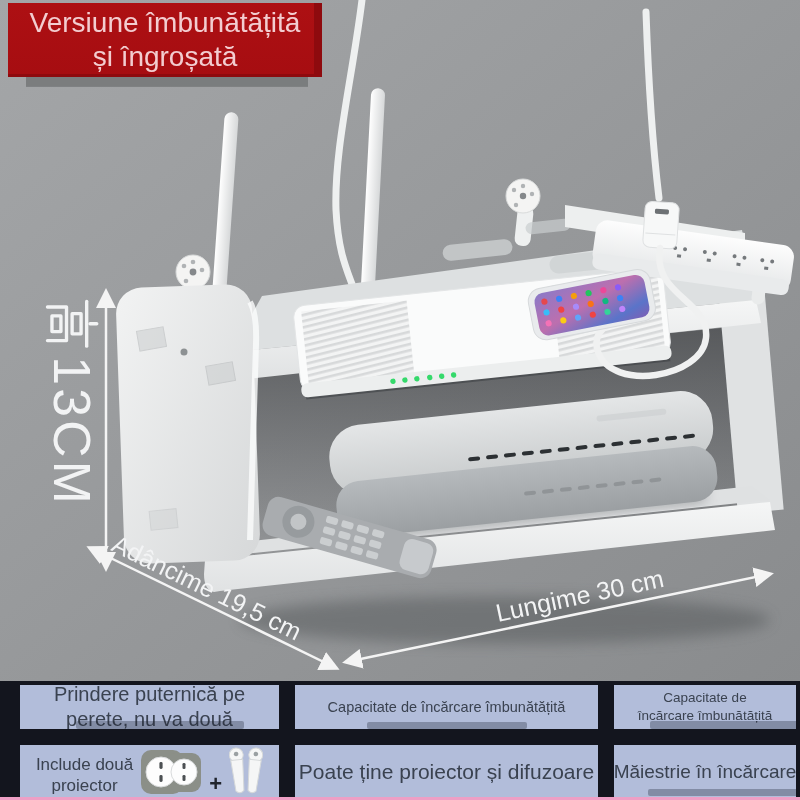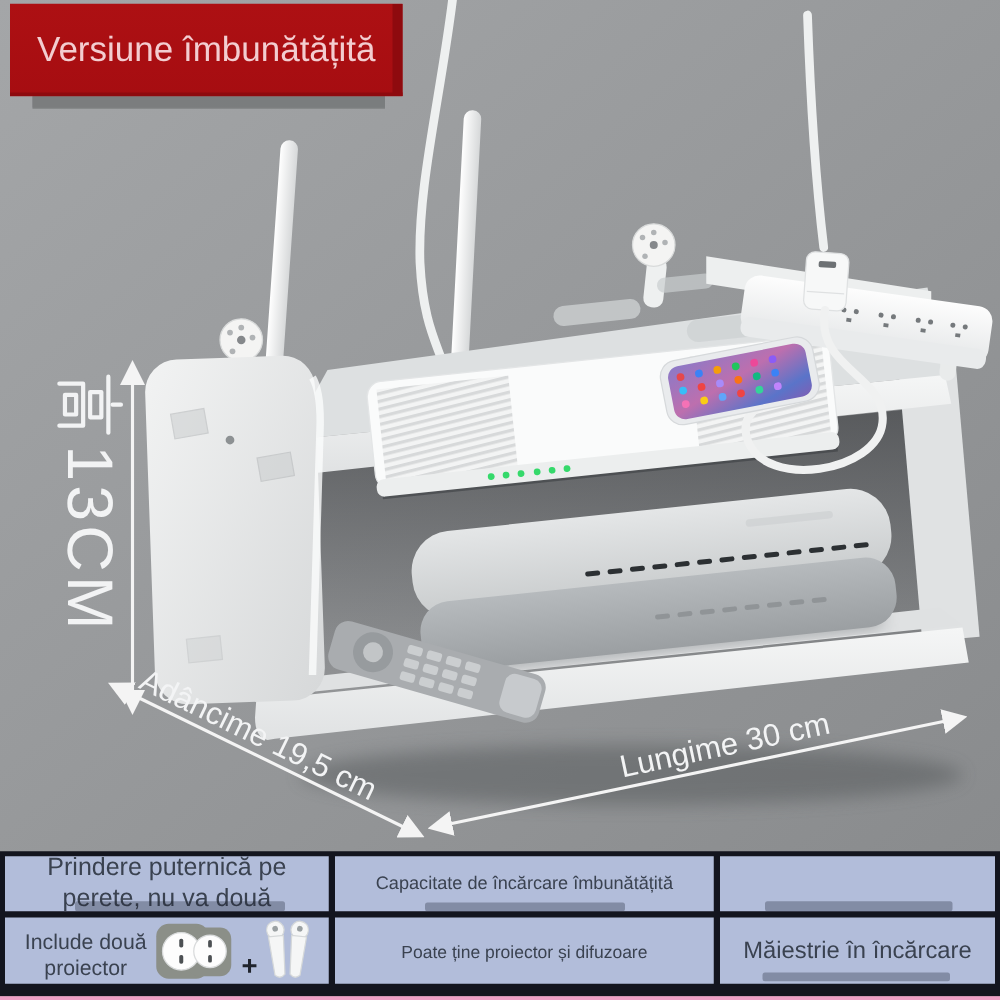--- a/index.html
+++ b/index.html
@@ -15,30 +15,30 @@
   .banner{position:absolute;left:8px;top:3px;width:314px;height:74px;
     background:linear-gradient(180deg,var(--banner_bg) 0%,#a60d11 100%);
     box-shadow:inset -8px 0 0 var(--banner_bg_dark), inset 0 -3px 0 var(--banner_bg_dark);
     color:var(--banner_text);display:flex;flex-direction:column;align-items:center;
     justify-content:center;line-height:1.22;font-size:28px;text-align:right;z-index:5;}
   .banner-shadow{position:absolute;left:26px;top:77px;width:282px;height:10px;
     background:#797b7d;opacity:.85;z-index:4;}
   
   .feature-table{position:absolute;left:0;top:681px;width:800px;height:116px;
     box-sizing:border-box;display:grid;grid-template-columns:259px 303px 1fr;
-    grid-template-rows:44px 53px;gap:5px;padding:4px 4px 10px 4px;
+    grid-template-rows:44px 53px;gap:16px;padding:4px 4px 10px 20px;
     background:var(--border_dark);z-index:6;}
   .cell{background:var(--cell_blue);color:var(--cell_text);display:flex;
     align-items:center;justify-content:center;text-align:center;position:relative;
     overflow:hidden;}
   .cell .artifact{position:absolute;background:rgba(30,36,52,.32);border-radius:2px;}
   .t-big{font-size:20px;line-height:1.25;}
   .t-mid{font-size:14.5px;line-height:1.25;}
   .t-sm{font-size:13.5px;line-height:1.3;}
-  .t-row2{font-size:14px;white-space:nowrap;}
+  .t-row2{font-size:21px;white-space:nowrap;}
   .t-row2r{font-size:19px;white-space:nowrap;}
   .acc-wrap{display:flex;align-items:flex-end;justify-content:center;gap:7px;width:100%;}
   .acc-text{font-size:17px;line-height:1.25;}
   .plus{font-size:22px;font-weight:700;color:#20242d;}
   .pink-line{position:absolute;left:0;top:797px;width:800px;height:3px;
     background:var(--pink_line);z-index:7;}
 </style>
 </head>
 <body>
 
@@ -303,36 +303,41 @@
     <text transform="translate(110,550) rotate(26)" font-size="25" fill="#f3f4f5" font-family="Liberation Sans, sans-serif">Adâncime 19,5 cm</text>
 
     <g>
       <line x1="346" y1="662" x2="770" y2="574" stroke="#f4f4f4" stroke-width="2.5" marker-start="url(#arw)" marker-end="url(#arw)"></line>
     </g>
     <text transform="translate(498,622) rotate(-12)" font-size="25" fill="#f3f4f5" font-family="Liberation Sans, sans-serif">Lungime 30 cm</text>
   </svg>
 
   <div class="banner">
     <div>Versiune îmbunătățită</div>
+    <div>și îngroșată</div>
   </div>
   <div class="banner-shadow"></div>
 
   <div class="feature-table">
     <div class="cell">
       <div class="t-big">
         <div>Prindere puternică pe</div>
         <div>perete, nu va două</div>
       </div>
       <div class="artifact" style="left:56px;bottom:0;width:168px;height:8px;"></div>
     </div>
     <div class="cell">
       <div class="t-mid">Capacitate de încărcare îmbunătățită</div>
       <div class="artifact" style="left:72px;bottom:0;width:160px;height:7px;"></div>
     </div>
     <div class="cell">
+      <div class="t-sm">
+        <div>Capacitate de</div>
+        <div>încărcare îmbunătățită</div>
+      </div>
       <div class="artifact" style="left:36px;bottom:0;width:150px;height:8px;"></div>
     </div>
 
     <div class="cell">
       <div class="acc-wrap">
         <div class="acc-text">
           <div>Include două</div>
           <div>proiector</div>
         </div>
         <svg width="62" height="48" viewBox="0 0 62 48">

